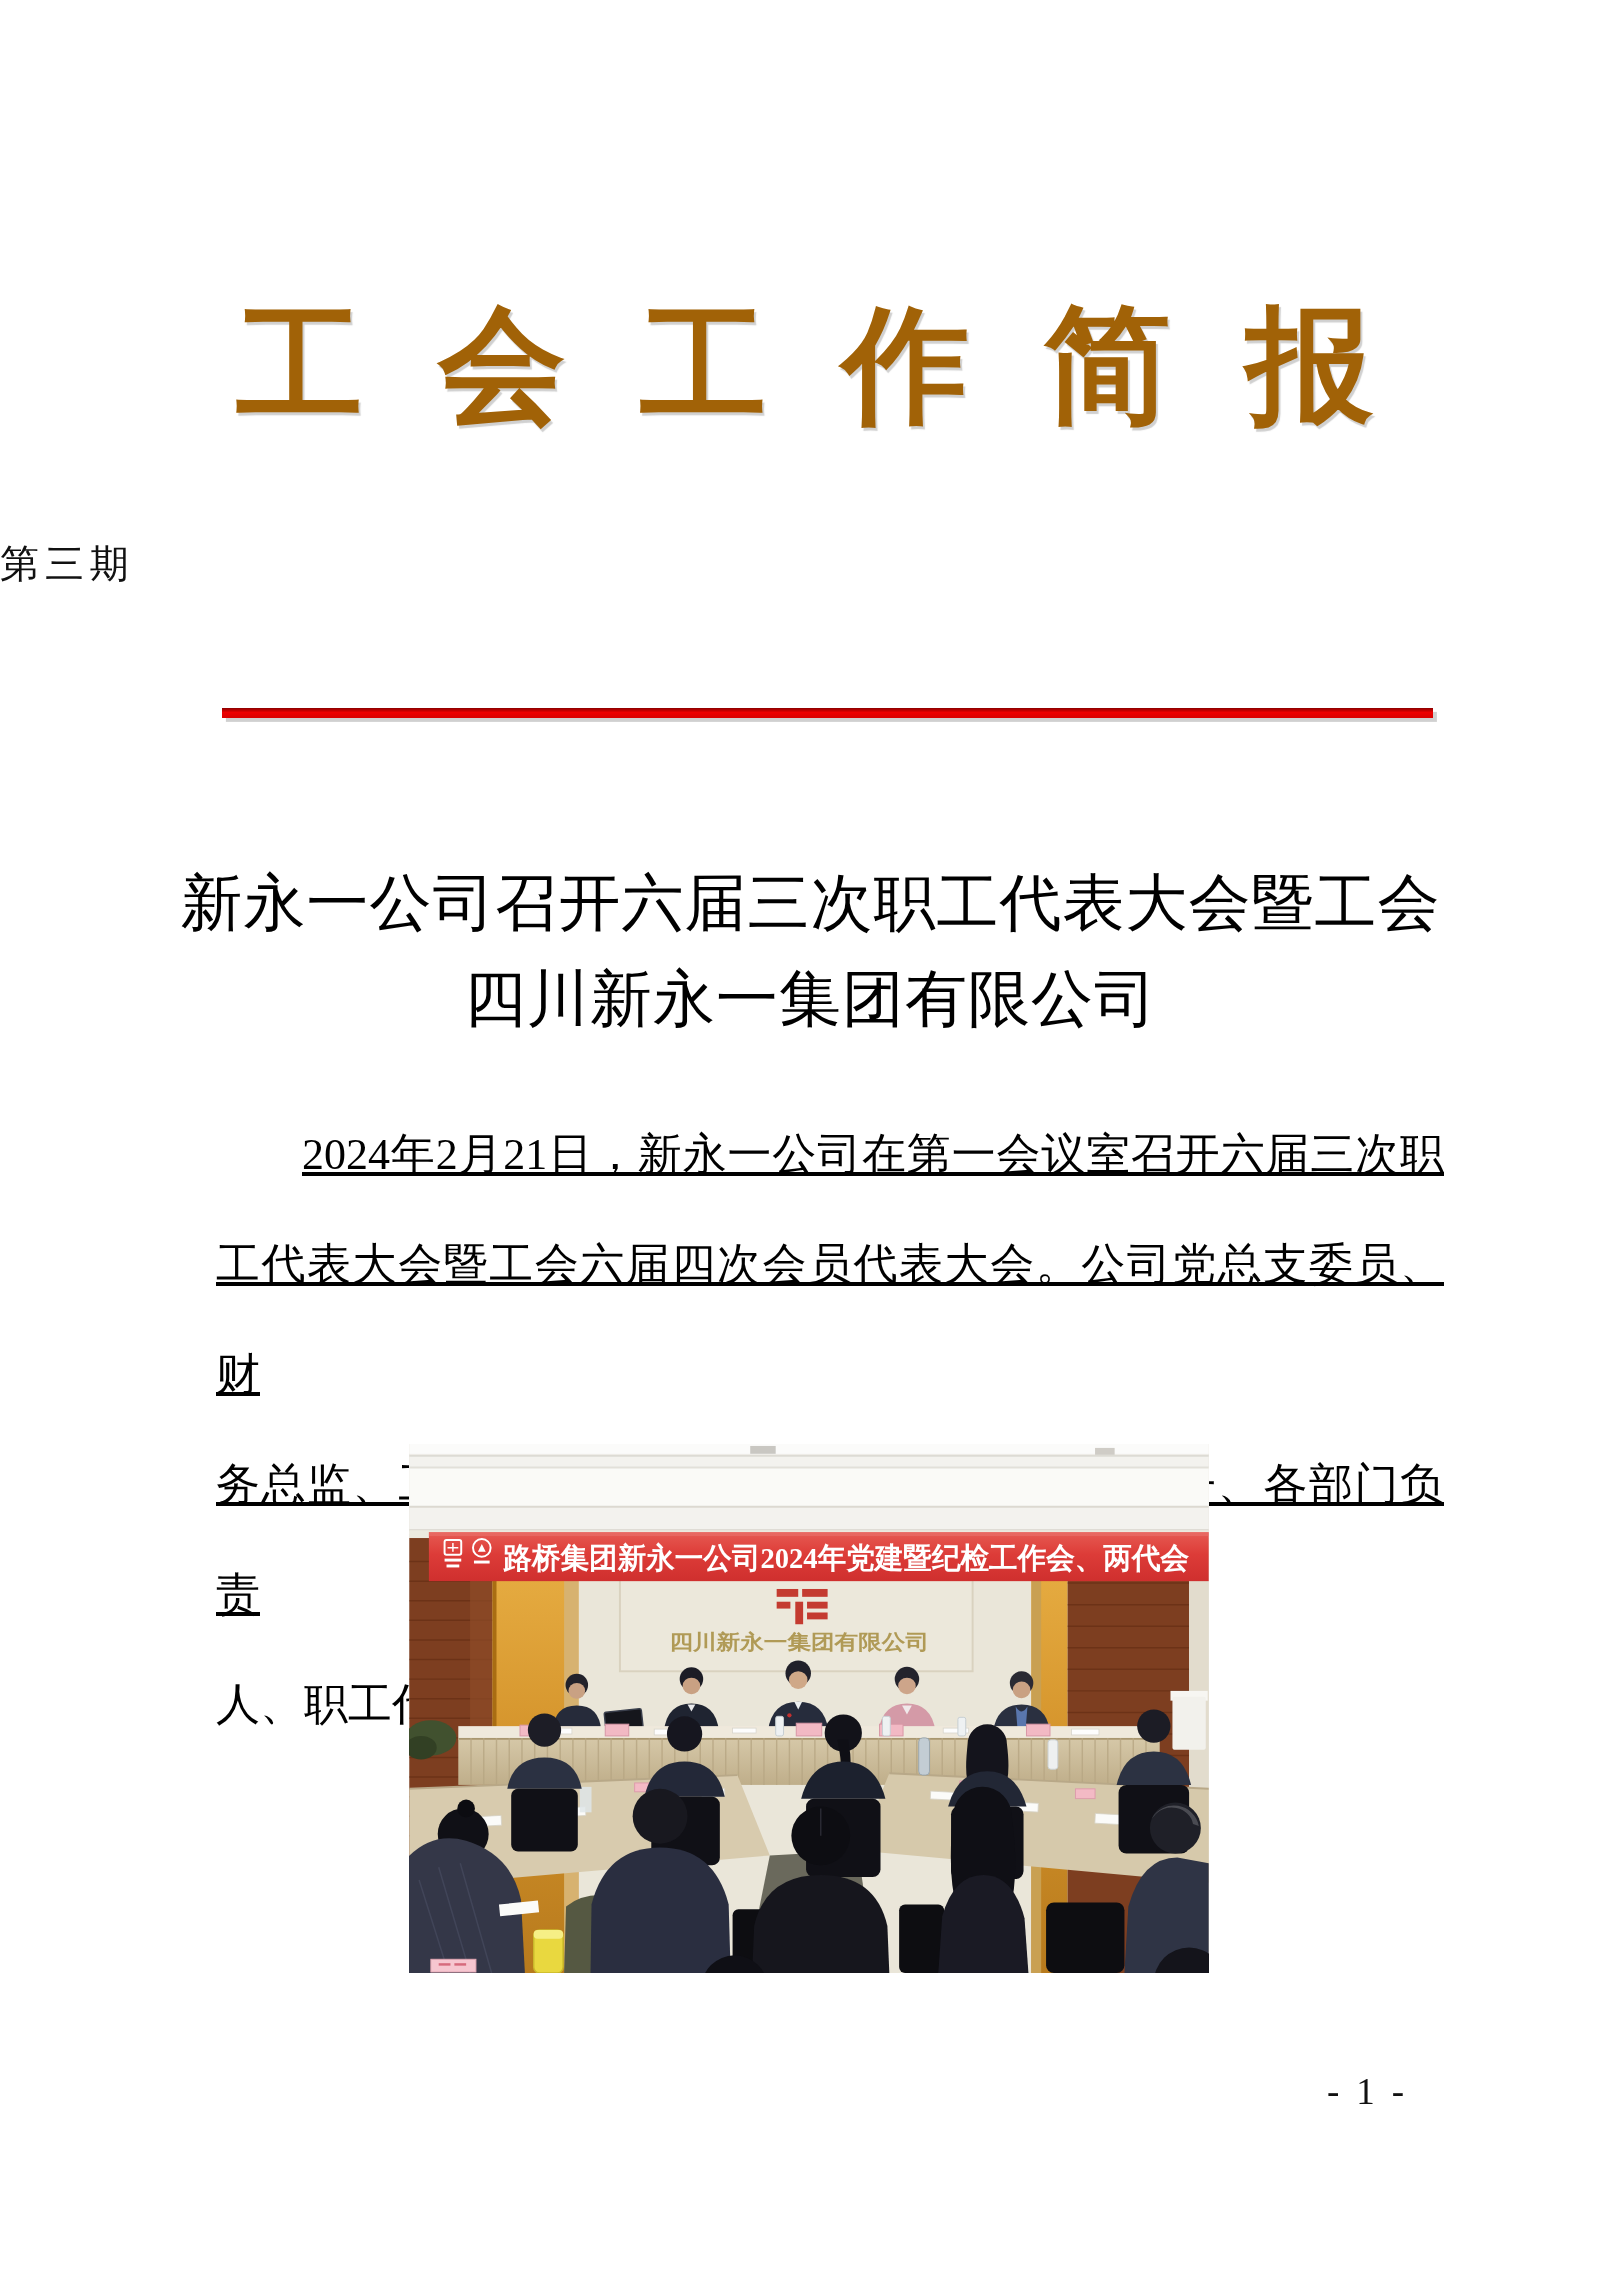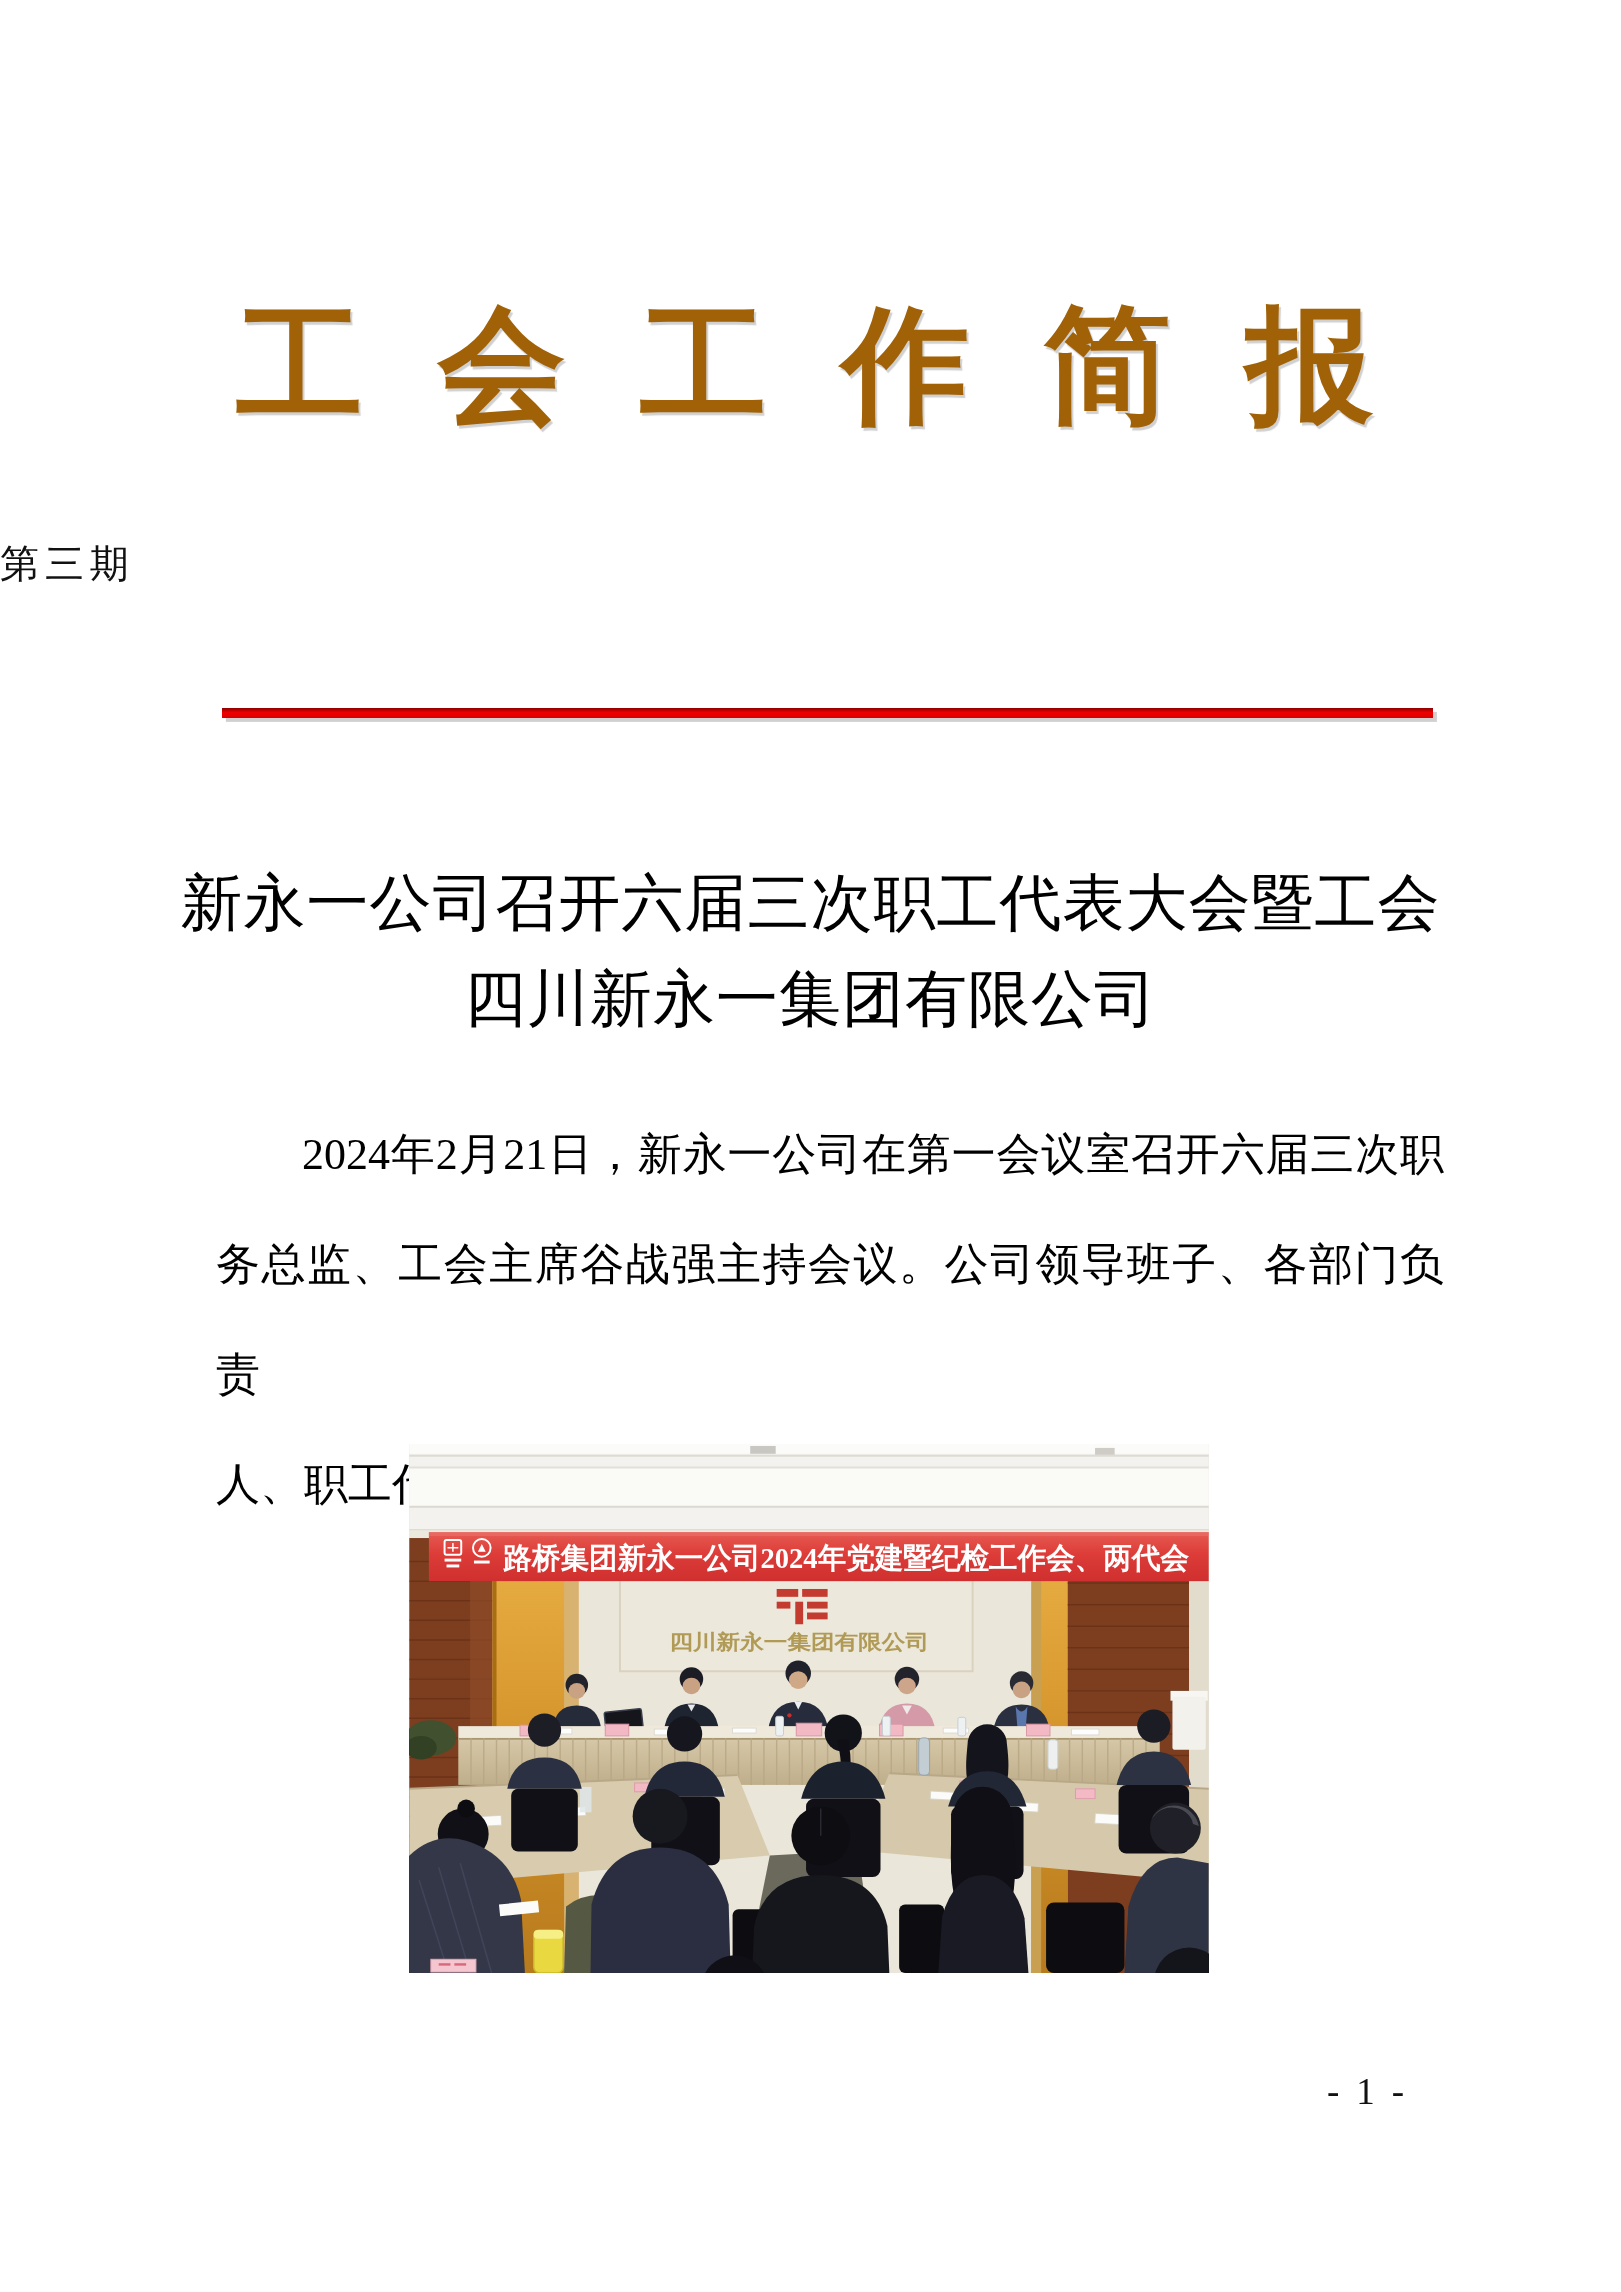--- a/index.html
+++ b/index.html
@@ -33,21 +33,21 @@
   .article-title{
     position:absolute; top:855px; left:98px; width:1425px;
     text-align:center; font-size:62px; font-weight:normal; color:#000;
     line-height:96px; letter-spacing:1px;
   }
   .article-body{
     position:absolute; top:1100px; left:216px; width:1228px;
     font-size:44px; color:#000; line-height:110px;
   }
   .article-body .line{ width:100%; }
-  .article-body .fill{ text-align:justify; text-align-last:justify; }
+  .article-body .fill{ text-align:justify; text-align-last:justify;text-decoration:underline; }
   .article-body .indent{ text-indent:86px; }
   .photo{
     position:absolute; top:1444px; left:409px; width:800px; height:529px;
     background:#e9e6dd; overflow:hidden;
   }
   .photo svg{ display:block; }
   .page-num{
     position:absolute; top:2070px; left:1299px; width:137px;
     text-align:center; font-size:37px; color:#111; letter-spacing:3.9px;
   }
@@ -64,20 +64,21 @@
 
   <div class="red-rule"></div>
 
   <div class="article-title">
     <div>新永一公司召开六届三次职工代表大会暨工会</div>
     <div>四川新永一集团有限公司</div>
   </div>
 
   <div class="article-body">
     <div class="line fill indent">2024年2月21日，新永一公司在第一会议室召开六届三次职</div>
+    <div class="line fill">工代表大会暨工会六届四次会员代表大会。公司党总支委员、财</div>
     <div class="line fill">务总监、工会主席谷战强主持会议。公司领导班子、各部门负责</div>
     <div class="line">人、职工代表、工会会员代表参加会议。</div>
   </div>
 
   <div class="photo">
     <svg width="800" height="529" viewBox="0 0 816 540" xmlns="http://www.w3.org/2000/svg">
       <defs>
         <linearGradient id="bannerGrad" x1="0" y1="0" x2="0" y2="1">
           <stop offset="0" stop-color="#e65a52"></stop>
           <stop offset="0.45" stop-color="#dd3c38"></stop>

